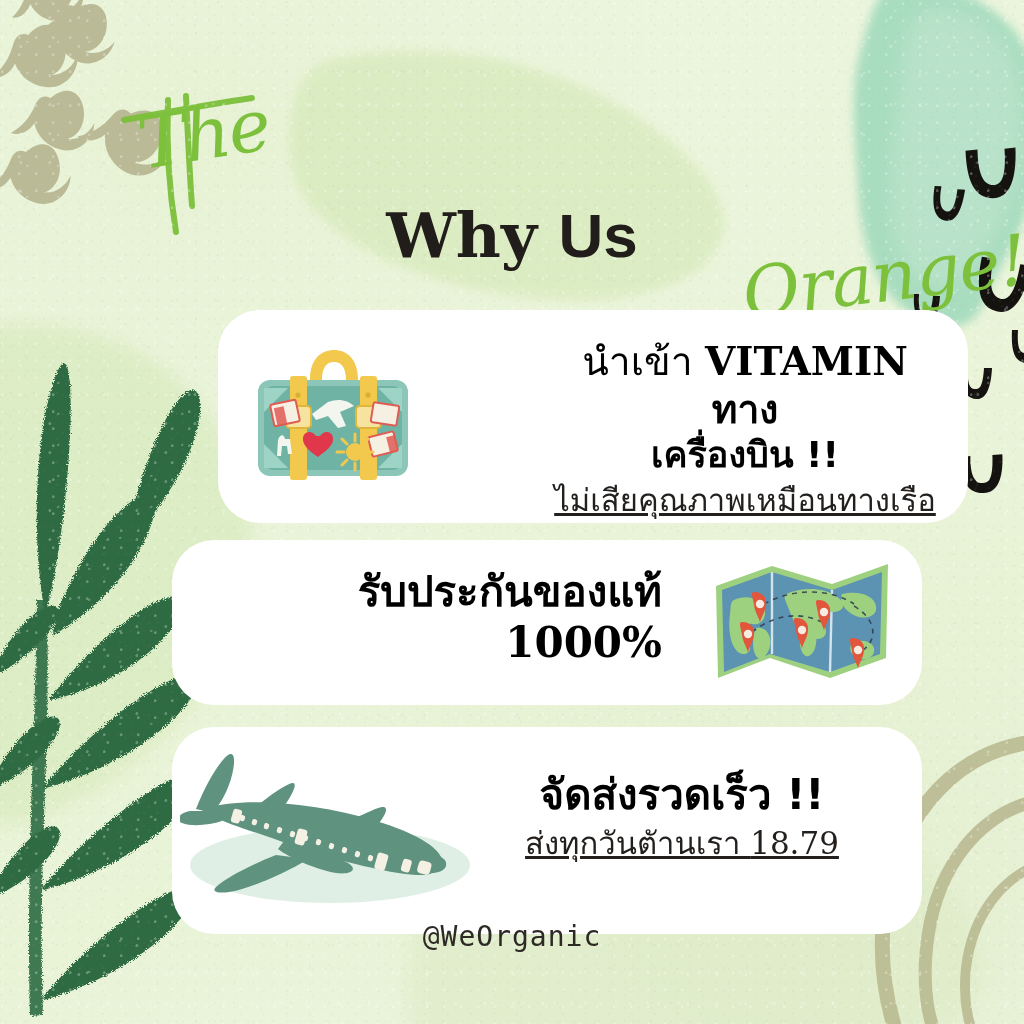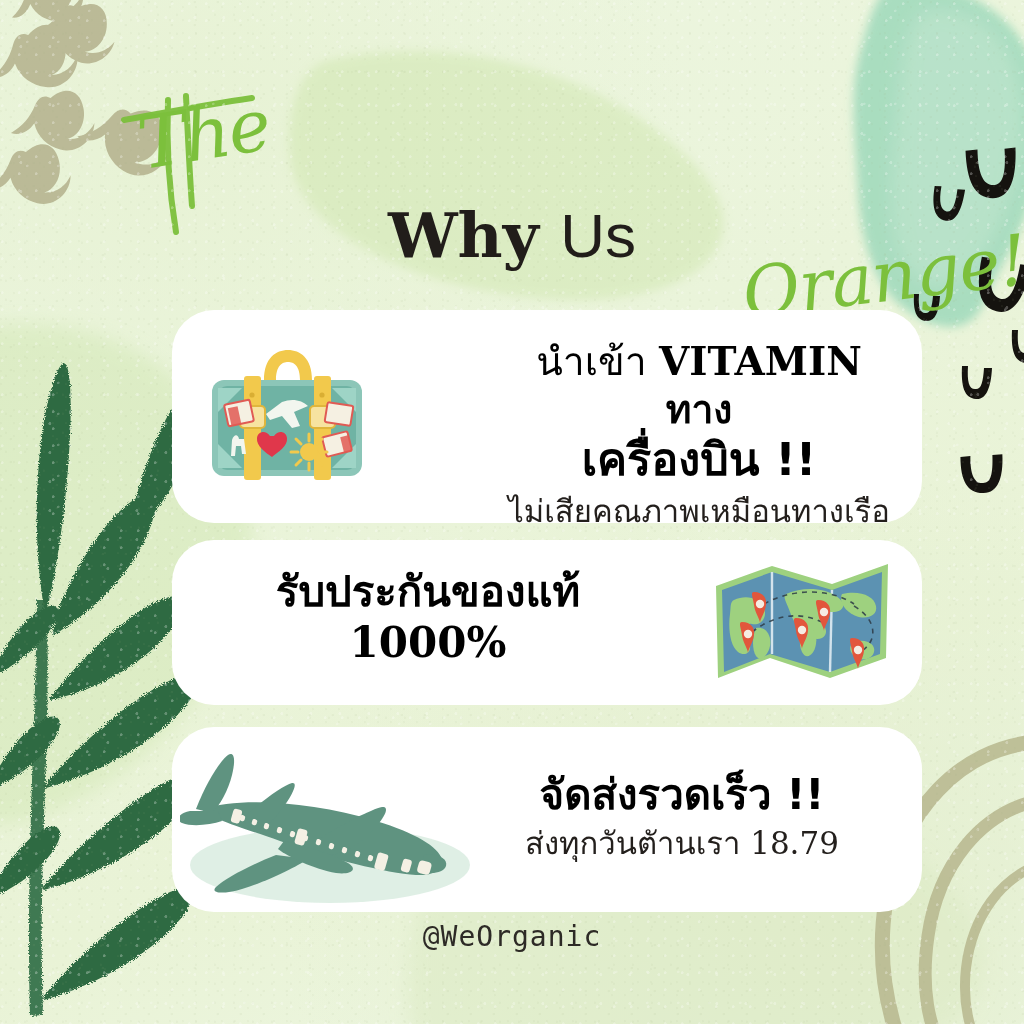--- a/index.html
+++ b/index.html
@@ -42,23 +42,23 @@
 
   
   .card {
     position: absolute;
     left: 172px;
     width: 750px;
     background: #ffffff;
     border-radius: 42px;
     overflow: hidden;
   }
-  #card1 { top: 310px; height: 213px; }
+  #card1 { top: 310px; height: 213px; margin-left: 46px; }
   #card2 { top: 540px; height: 165px; }
-  #card3 { top: 727px; height: 185px; }
+  #card3 { top: 727px; height: 207px; }
 
   .card-inner { position: relative; width: 100%; height: 100%; display: flex; align-items: center; }
 
   
   .title-th {
     position: absolute;
     left: 0; right: 0;
     top: 128px;
     text-align: center;
     font-size: 60px;
@@ -71,21 +71,21 @@
     position: absolute;
     left: 0; right: 0;
     top: 205px;
     text-align: center;
     font-size: 62px;
     line-height: 1;
     color: #211d1a;
     font-family: "DejaVu Serif", "Liberation Serif", serif;
     font-weight: 700;
   }
-  .title-en .lite { font-weight: 400; font-family: "Liberation Sans", sans-serif; }
+  .title-en .lite { font-weight: 700; font-family: "Liberation Sans", sans-serif; }
 
   .script-the {
     position: absolute;
     left: 138px; top: 92px;
     font-family: "DejaVu Serif", "Liberation Serif", serif;
     font-style: italic;
     font-size: 72px;
     color: #7cc03c;
     transform: rotate(-9deg);
     letter-spacing: -2px;
@@ -95,28 +95,28 @@
     left: 742px; top: 236px;
     font-family: "DejaVu Serif", "Liberation Serif", serif;
     font-style: italic;
     font-size: 70px;
     color: #7cc03c;
     transform: rotate(-7deg);
     letter-spacing: -1px;
     white-space: nowrap;
   }
   .ct-l1 { font-size: 39px; line-height: 1.22; }
-  .ct-l2 { font-size: 45px; line-height: 1.22; font-weight: 700; }
-  .ct-sub { font-size: 31px; line-height: 1.3; margin-top: 3px; color: #231f1c; }
+  .ct-l2 { font-size: 36px; line-height: 1.22; font-weight: 700; }
+  .ct-sub { font-size: 31px; line-height: 1.3; margin-top: 3px; color: #231f1c; text-decoration: underline; }
   .serif { font-family: "DejaVu Serif", "Liberation Serif", serif; font-weight: 700; }
 
   
   #card1 .txtwrap { position: absolute; left: 330px; right: 26px; top: 28px; text-align: center; }
   
-  #card2 .txtwrap { position: absolute; left: 22px; right: 260px; top: 26px; text-align: center; }
+  #card2 .txtwrap { position: absolute; left: 22px; right: 260px; top: 26px; text-align: right; }
   #card2 .ct-l1 { font-size: 42px; font-weight: 700; }
   
   #card3 .txtwrap { position: absolute; left: 300px; right: 30px; top: 42px; text-align: center; }
   #card3 .ct-l1 { font-size: 42px; font-weight: 700; }
 
   .handle {
     position: absolute;
     left: 0; right: 0; top: 920px;
     text-align: center;
     font-size: 28px;

